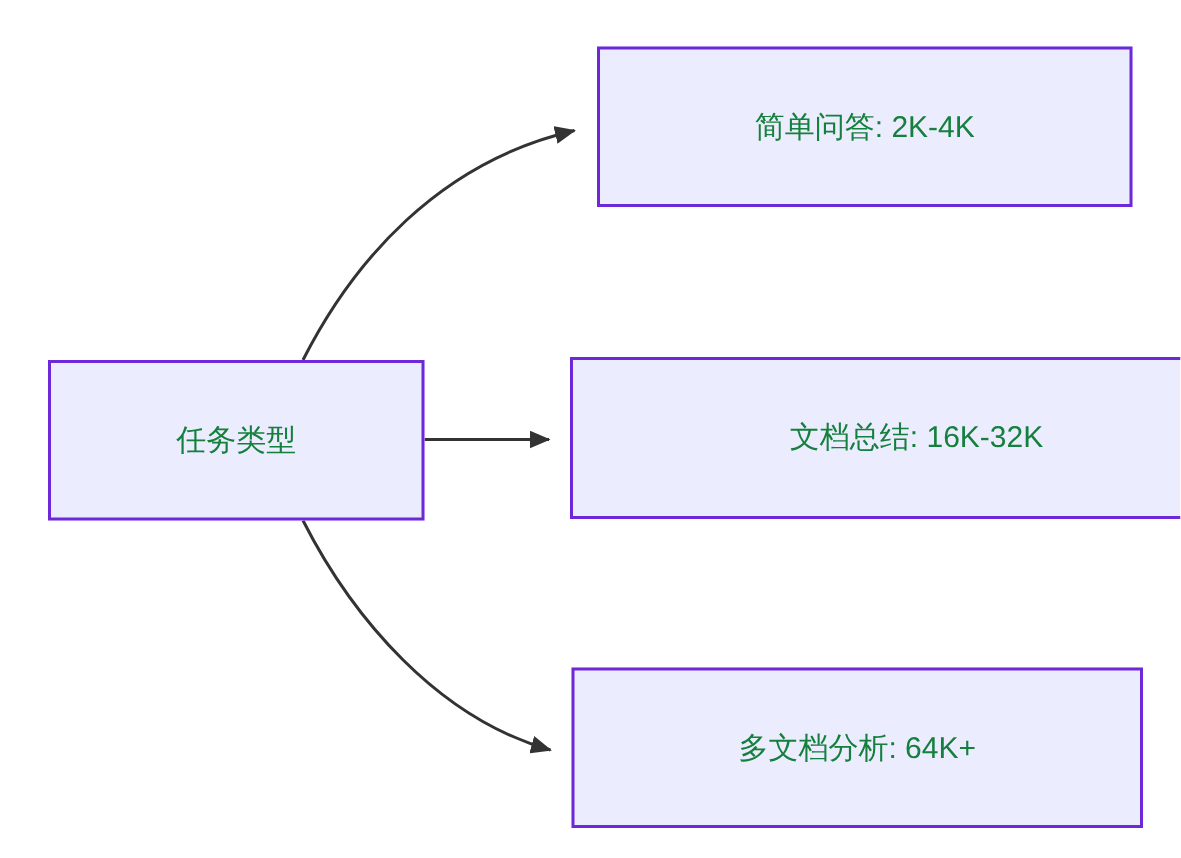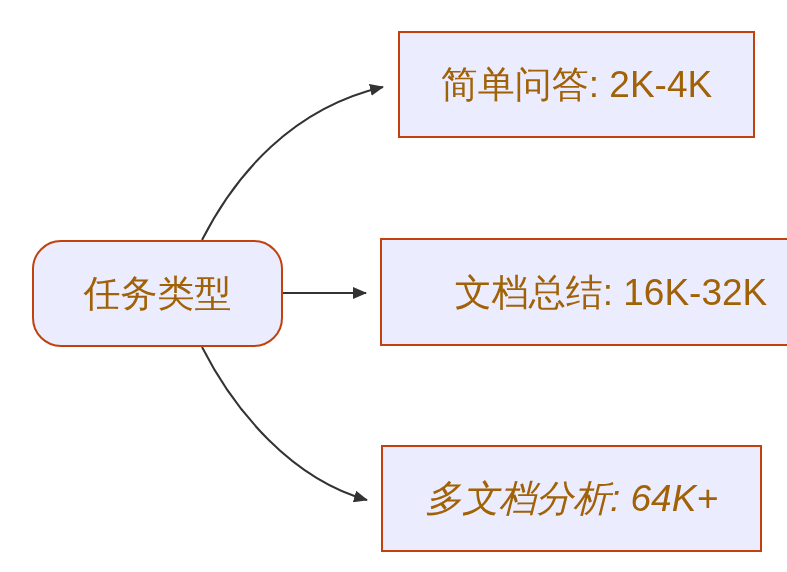--- a/index.html
+++ b/index.html
@@ -24,34 +24,34 @@
   }
   .edge {
     fill: none;
     stroke: #333333;
     stroke-width: 2px;
   }
   .node {
     position: absolute;
     box-sizing: border-box;
     background: #ECECFF;
-    border: 2px solid #c2410c;
-    color: #a16207;
-    font-size: 37px;
+    border: 2px solid #6d28d9;
+    color: #15803d;
+    font-size: 20px;
     line-height: 1;
     display: flex;
     align-items: center;
     justify-content: center;
     text-align: center;
     white-space: nowrap;
   }
-  .node-root   { left: 32px;  top: 240px; width: 251px; height: 107px; border-radius: 29px; }
+  .node-root   { left: 32px;  top: 240px; width: 251px; height: 107px; }
   .node-top    { left: 398px; top: 31px;  width: 357px; height: 107px; }
   .node-middle { left: 380px; top: 238px; width: 462px; height: 108px; }
-  .node-bottom { left: 381px; top: 445px; width: 381px; height: 107px; font-style: italic; }
+  .node-bottom { left: 381px; top: 445px; width: 381px; height: 107px; }
 </style>
 </head>
 <body>
 
 <div class="canvas">
 
   <svg class="edges" viewBox="0 0 787 572" xmlns="http://www.w3.org/2000/svg" aria-hidden="true">
     <defs>
       <marker id="arrowhead" markerUnits="userSpaceOnUse" markerWidth="15" markerHeight="12" refX="13" refY="6" orient="auto">
         <path d="M0,0 L14,6 L0,12 Z" fill="#333333"></path>

